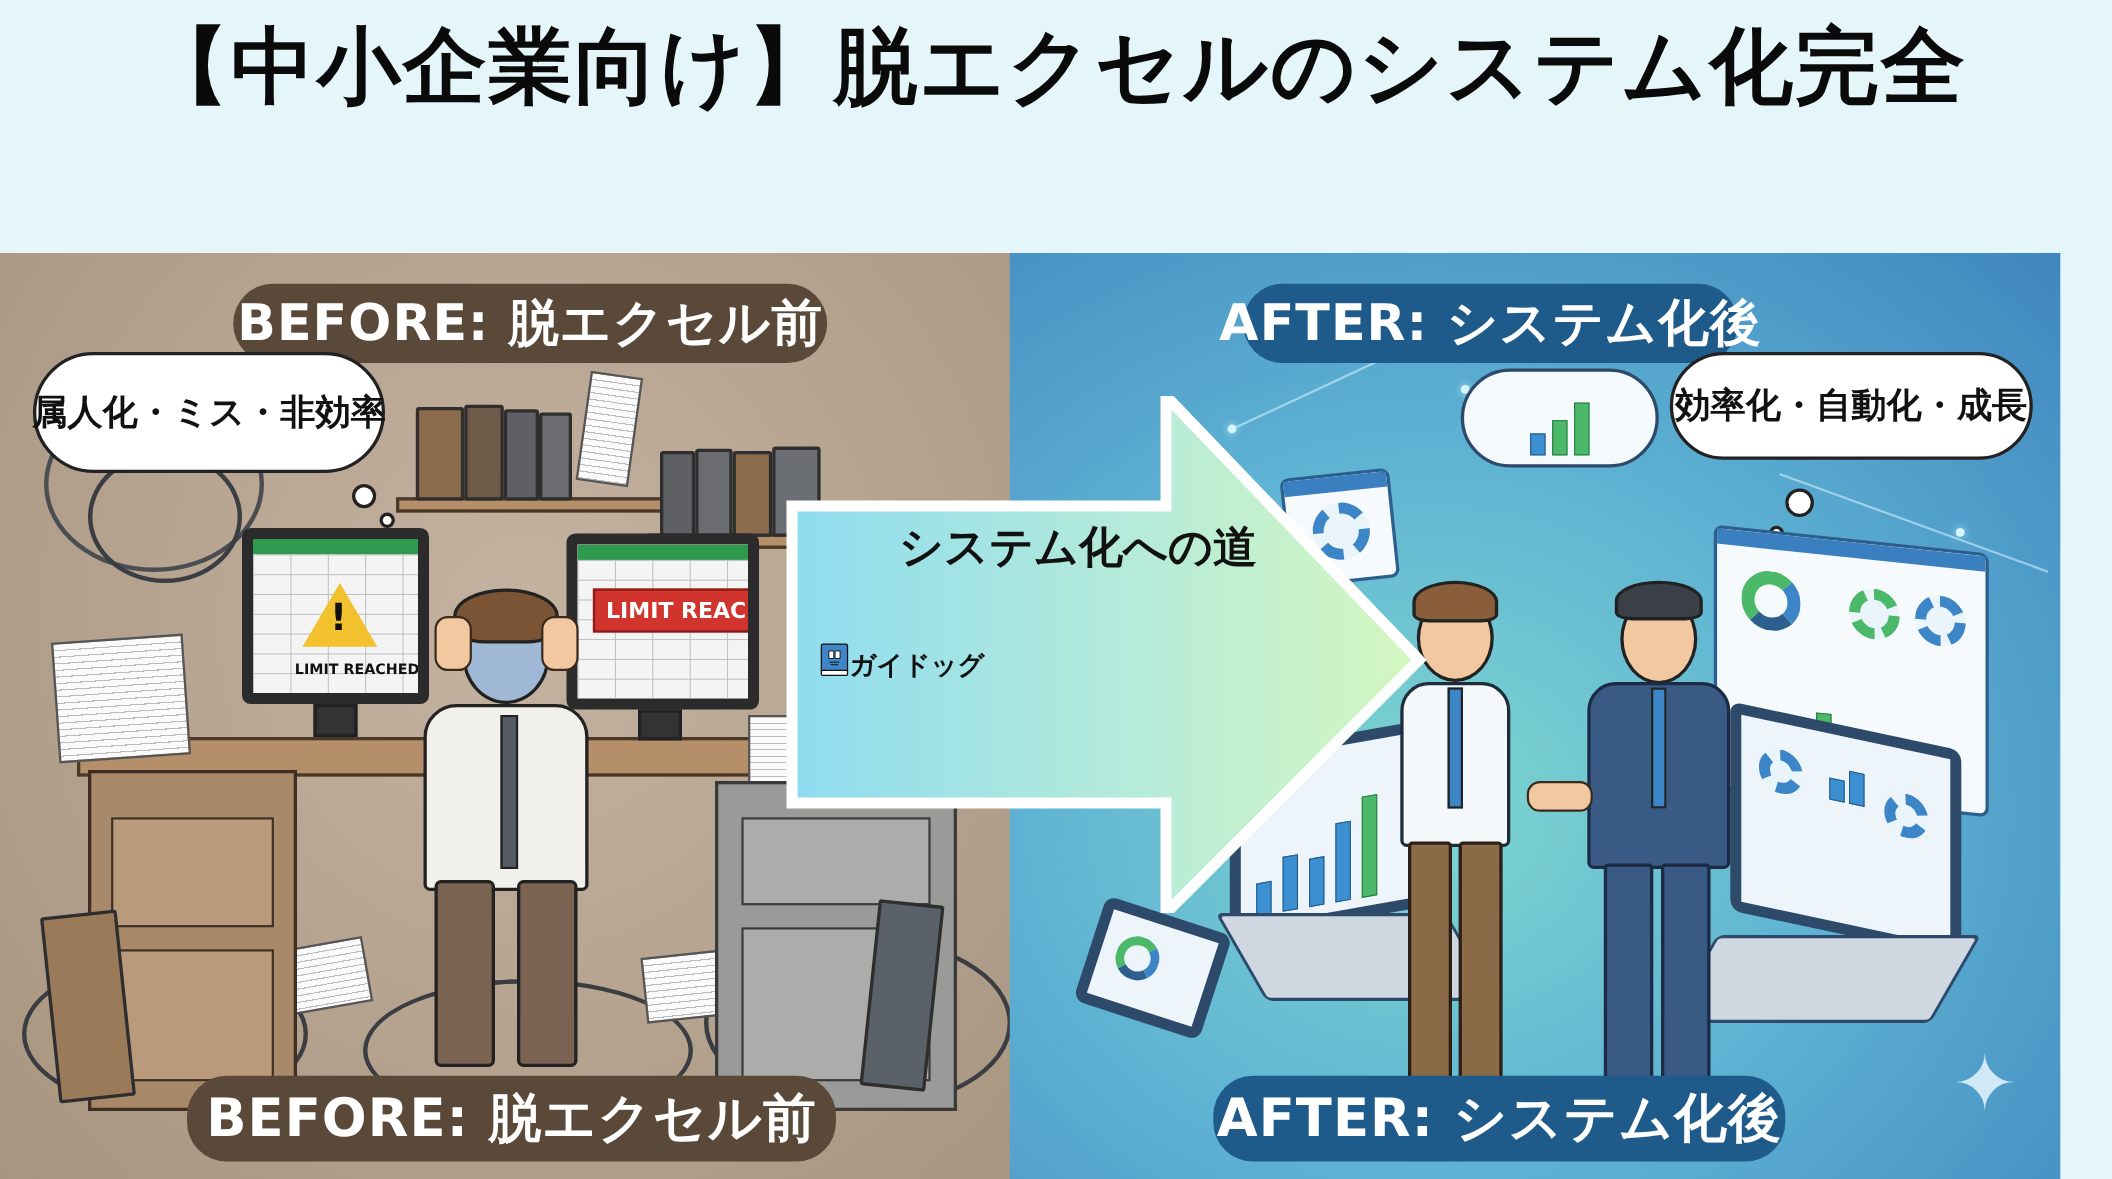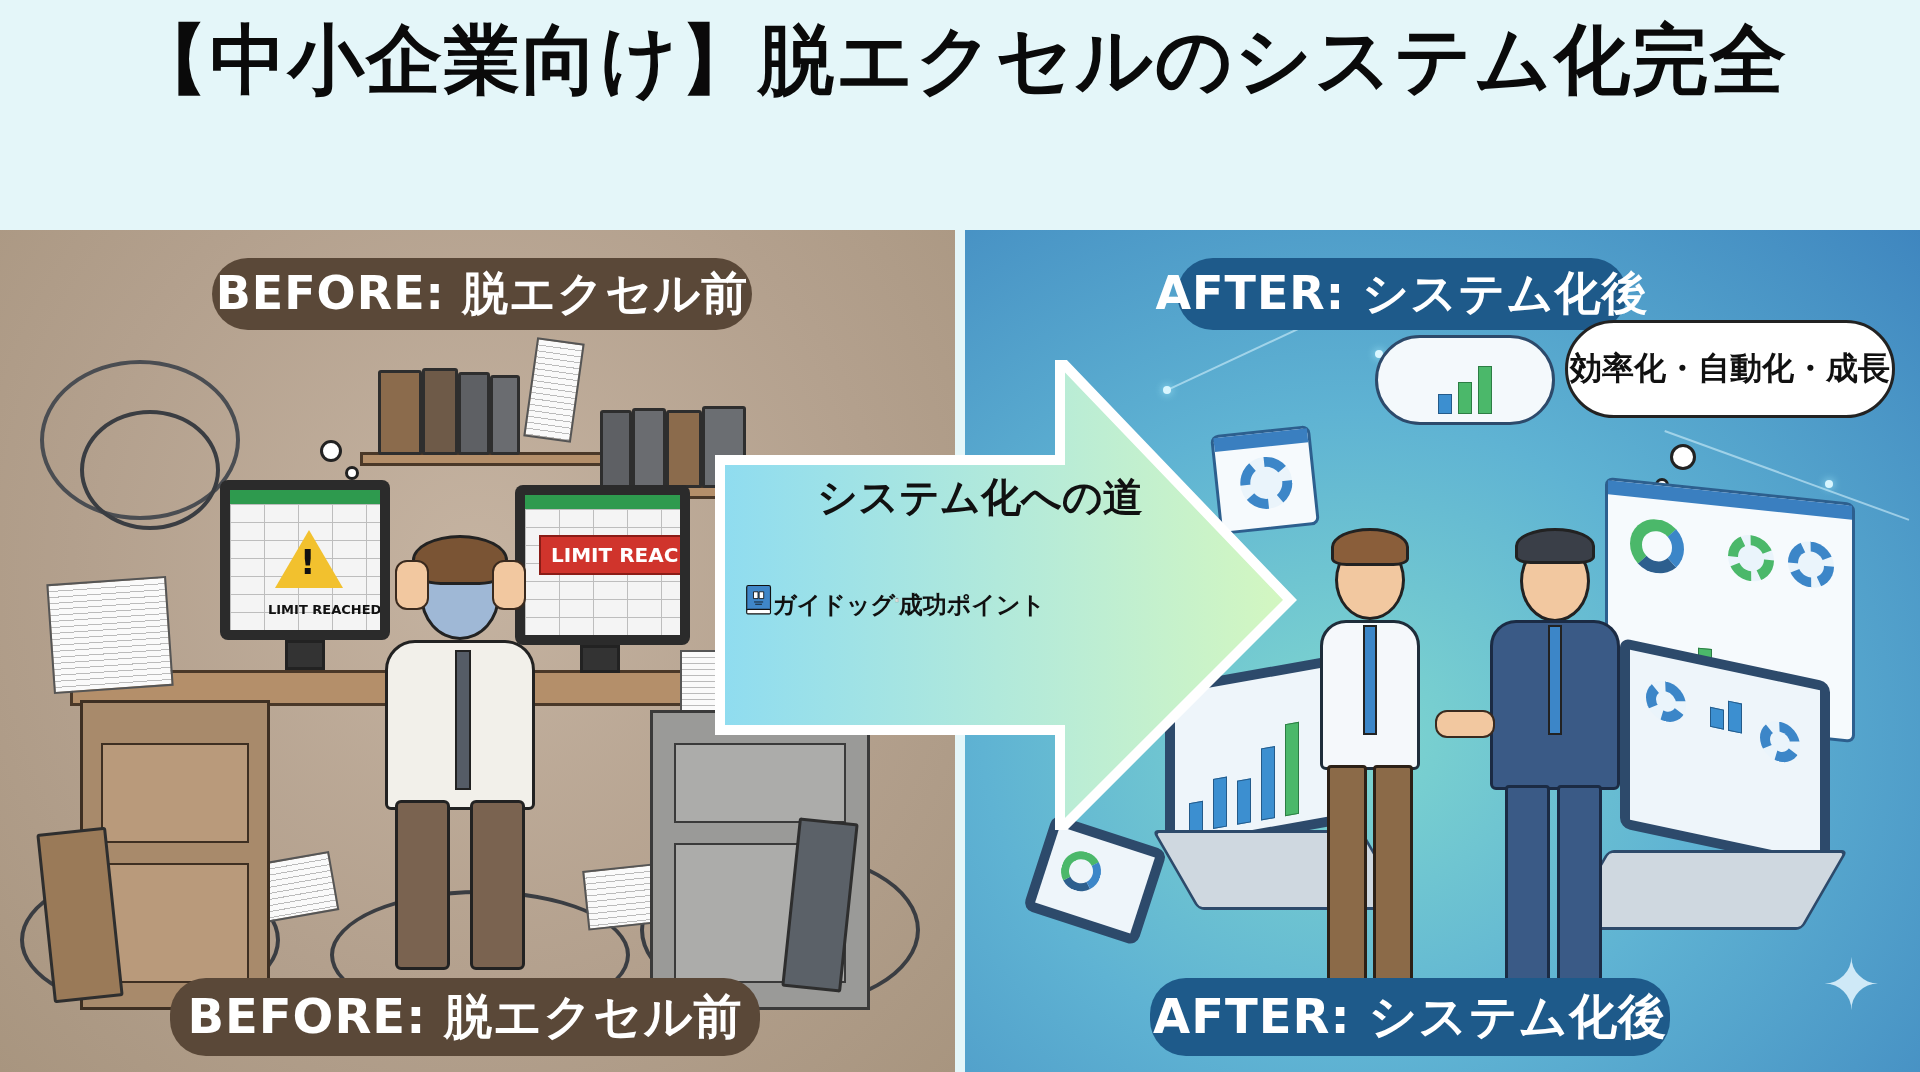--- a/index.html
+++ b/index.html
@@ -6,21 +6,21 @@
   html, body { width: 1920px; height: 1072px; overflow: hidden; }
   body { background: #e4f6f9; font-family: "DejaVu Sans", "Liberation Sans", sans-serif; position: relative; }
 
   .title-band { position: absolute; left: 0; top: 0; width: 1920px; height: 208px; background: #e4f6f9; }
   .title-line { position: absolute; left: 0; width: 1920px; text-align: center; font-weight: 900; color: #0a0a0a; font-size: 76px; letter-spacing: 2px; line-height: 1; }
   .title-line.l1 { top: 22px; }
   .title-line.l2 { top: 118px; }
 
   .panel { position: absolute; top: 230px; height: 842px; overflow: hidden; }
   .panel.before { left: 0; width: 955px; background: radial-gradient(ellipse at 50% 40%, #c5b3a1 0%, #b3a08d 60%, #a8957f 100%); }
-  .panel.after { left: 965px; width: 955px; background: radial-gradient(ellipse at 40% 60%, #7fd7cf 0%, #5fb3d3 45%, #3f86bf 100%); }
+  .panel.after { left: 918px; width: 955px; background: radial-gradient(ellipse at 40% 60%, #7fd7cf 0%, #5fb3d3 45%, #3f86bf 100%); }
 
   .pill { position: absolute; height: 72px; border-radius: 36px; color: #fff; font-weight: 700; font-size: 46px; display: flex; align-items: center; justify-content: center; letter-spacing: 1px; white-space: nowrap; }
   .pill.brown { background: #5a4838; }
   .pill.blue { background: #1e5a8a; }
 
   .bubble { position: absolute; background: #fff; border: 3px solid #222; border-radius: 60px; display: flex; align-items: center; justify-content: center; font-weight: 700; font-size: 32px; color: #111; white-space: nowrap; }
   .bubble-dot { position: absolute; background: #fff; border: 3px solid #222; border-radius: 50%; }
 
   
   .arrow-wrap { position: absolute; left: 700px; top: 360px; width: 600px; height: 470px; }
@@ -82,20 +82,21 @@
 
 <div class="panel before">
   <div class="pill brown" style="left:212px; top:28px; width:540px;">BEFORE: 脱エクセル前</div>
 
   <div class="cable" style="left:40px; top:130px; width:200px; height:160px; border-color:#4a4d52;"></div>
   <div class="cable" style="left:80px; top:180px; width:140px; height:120px;"></div>
   <div class="cable" style="left:20px; top:640px; width:260px; height:140px;"></div>
   <div class="cable" style="left:330px; top:660px; width:300px; height:130px;"></div>
   <div class="cable" style="left:640px; top:620px; width:280px; height:160px;"></div>
 
+  <div class="bubble" style="left:30px; top:90px; width:320px; height:110px;">属人化・ミス・非効率</div>
   <div class="bubble-dot" style="left:320px; top:210px; width:22px; height:22px;"></div>
   <div class="bubble-dot" style="left:345px; top:236px; width:14px; height:14px;"></div>
 
   <div class="desk" style="left:360px; top:222px; width:250px; height:14px;"></div>
   <div class="binder" style="left:378px; top:140px; width:44px; height:85px; background:#8b6b4c;"></div>
   <div class="binder" style="left:422px; top:138px; width:36px; height:87px; background:#6e5a48;"></div>
   <div class="binder" style="left:458px; top:142px; width:32px; height:83px; background:#5e6064;"></div>
   <div class="binder" style="left:490px; top:145px; width:30px; height:80px; background:#6a6c70;"></div>
   <div class="papers" style="left:530px; top:110px; width:48px; height:100px; transform:rotate(8deg);"></div>
 
@@ -255,23 +256,14 @@
     <svg width="96" height="110" viewBox="0 0 96 110">
       <rect x="6" y="4" width="84" height="92" rx="6" fill="#3f86c8" stroke="#111" stroke-width="4"></rect>
       <rect x="6" y="88" width="84" height="16" rx="4" fill="#fff" stroke="#111" stroke-width="4"></rect>
       <path d="M30 26 h16 v24 h-16 z M50 26 h16 v24 h-16 z" fill="#fff" stroke="#111" stroke-width="3"></path>
       <line x1="32" y1="62" x2="64" y2="62" stroke="#111" stroke-width="3"></line>
       <line x1="36" y1="70" x2="60" y2="70" stroke="#111" stroke-width="3"></line>
     </svg>
     <div class="lbl">ガイドッグ</div>
   </div>
 
-  <div class="arrow-item" style="left:195px;">
-    <svg width="96" height="110" viewBox="0 0 96 110">
-      <rect x="6" y="12" width="84" height="94" rx="8" fill="#fff" stroke="#111" stroke-width="4"></rect>
-      <rect x="28" y="4" width="40" height="18" rx="4" fill="#888" stroke="#111" stroke-width="3"></rect>
-      <path d="M18 40 l6 6 l10 -12 M18 62 l6 6 l10 -12 M18 84 l6 6 l10 -12" fill="none" stroke="#3fae5a" stroke-width="5"></path>
-      <path d="M42 40 h36 M42 48 h24 M42 62 h36 M42 70 h24 M42 84 h36 M42 92 h24" stroke="#111" stroke-width="3"></path>
-    </svg>
-    <div class="lbl">成功ポイント</div>
-  </div>
 
 </div>
 
 </body></html>

